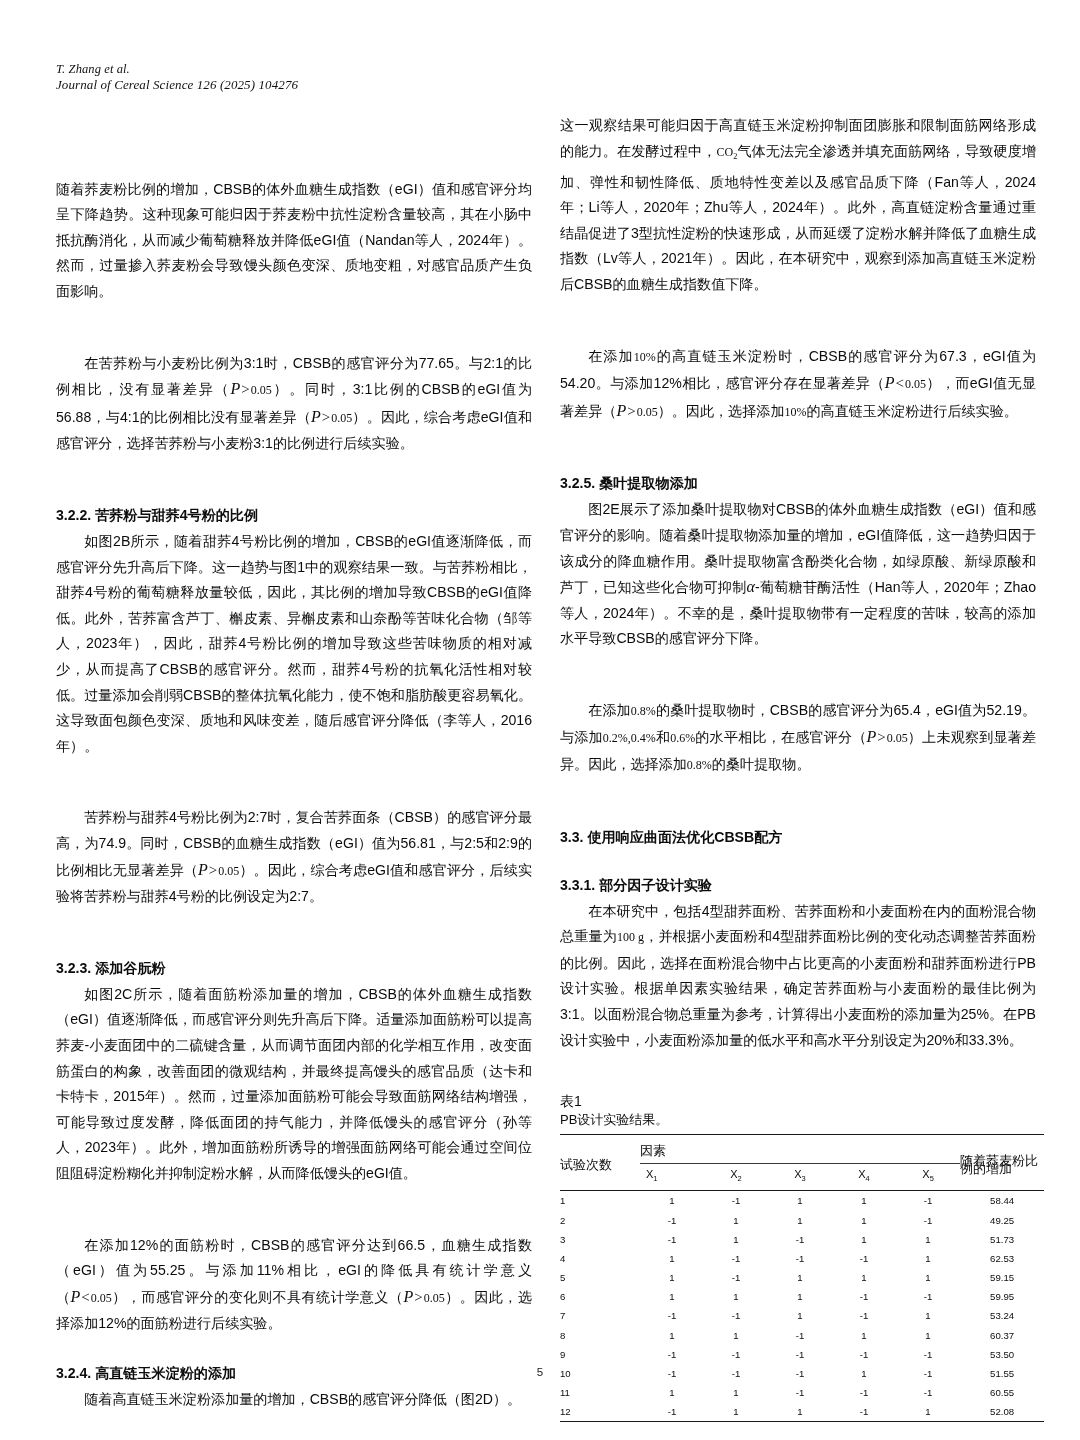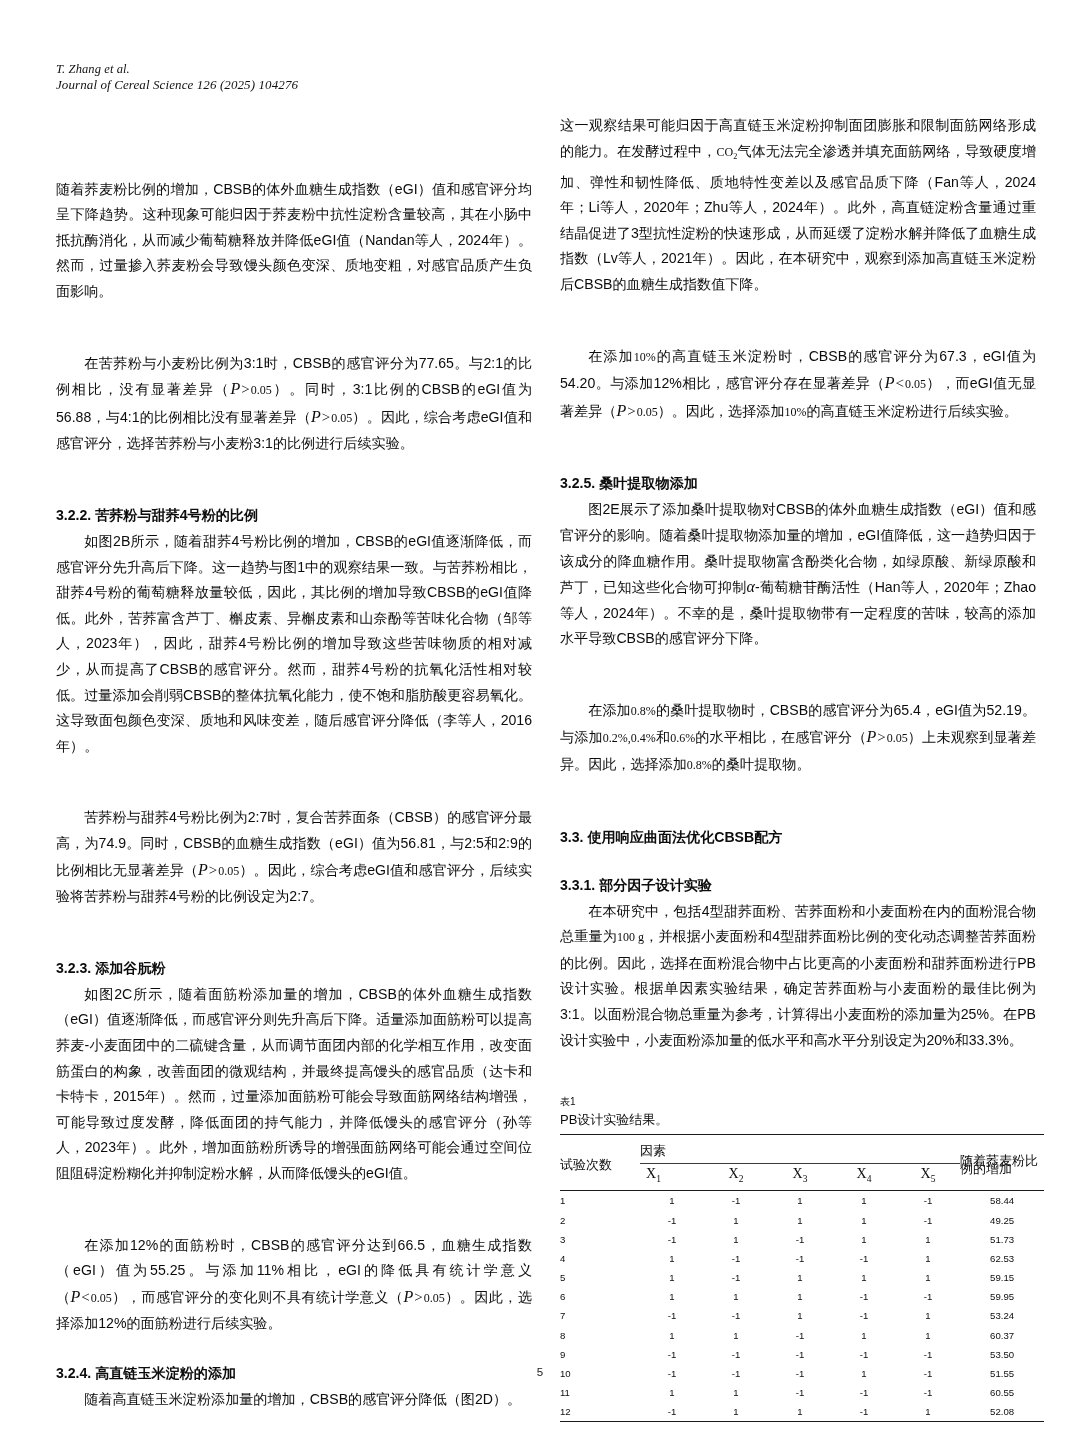--- a/index.html
+++ b/index.html
@@ -87,21 +87,21 @@
     font-family: "Liberation Serif", "DejaVu Serif", serif;
     font-style: normal;
     font-size: 15px;
     padding: 0 1px;
   }
   sub { font-size: 0.68em; }
 
   
   .table-block { margin-top: 40px; }
   .table-label {
-    font-size: 10px;
+    font-size: 14px;
     line-height: 17px;
     margin: 0;
   }
   .table-caption {
     font-size: 13px;
     line-height: 20px;
     margin: 0 0 4px 0;
   }
 
   table.pb {
@@ -133,22 +133,22 @@
   th.c-factors { text-align: left; padding-left: 6px; }
   th.c-resp {
     text-align: center;
     font-size: 6.2px;
     vertical-align: top;
     padding-top: 4px;
     line-height: 8px;
   }
   th.x-head {
     text-align: center;
-    font-family: Liberation Serif, serif;
-    font-size: 14px;
+    font-family: Liberation Sans, sans-serif;
+    font-size: 11px;
   }
   th.x-head.first { text-align: left; padding-left: 6px; }
 
   table.pb td { height: 19.2px; font-size: 9.6px; }
   td.run { padding-left: 8px; text-align: left; }
   td.lv  { text-align: center; }
   td.lv.first { text-align: center; }
   td.resp { text-align: center; }
 
   col.c1 { width: 80px; }

